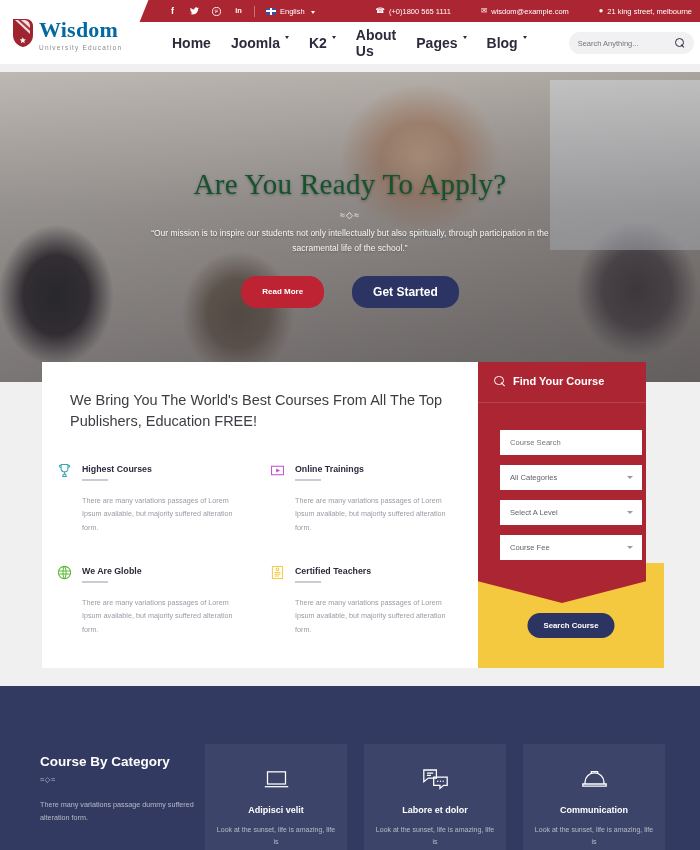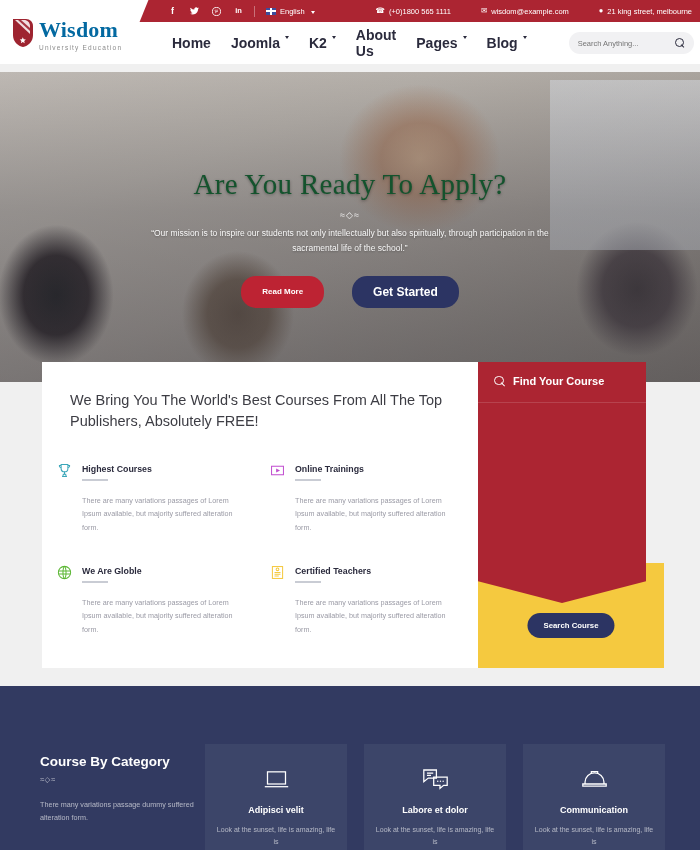--- a/index.html
+++ b/index.html
@@ -230,21 +230,21 @@
       <div class="orn">≈◇≈</div>
       <p class="hero-sub">“Our mission is to inspire our students not only intellectually but also spiritually, through participation in the sacramental life of the school.”</p>
       <div class="hero-btns">
         <button class="btn-red">Read More</button>
         <button class="btn-navy">Get Started</button>
       </div>
     </div>
   </section>
 
   <section class="white-card">
-    <h2 class="wc-head">We Bring You The World's Best Courses From All The Top Publishers, Absolutely FREE!</h2>
+    <h2 class="wc-head">We Bring You The World's Best Courses From All The Top Publishers, Education FREE!</h2>
     <div class="features">
 
       <div>
         <div class="feat-head">
           <span class="feat-ico">
             <svg width="17" height="17" viewBox="0 0 20 20">
                 <g fill="none" stroke="#3aa6b9" stroke-width="1.2">
                   <path d="M6 3h8v4.5a4 4 0 01-8 0Z"></path>
                   <path d="M6 4.2H4a2 2 0 002 2.4"></path>
                   <path d="M14 4.2h2a2 2 0 01-2 2.4"></path>
@@ -321,20 +321,37 @@
   </section>
 
   <aside class="fc">
     <div class="fc-yellow"></div>
     <div class="fc-red">
       <div class="fc-title">
         <span class="mag-w"></span>
         <span>Find Your Course</span>
       </div>
       <div class="fc-sep"></div>
+      <div class="fc-fields">
+        <div class="fc-field">
+          <input type="text" placeholder="Course Search" style="">
+        </div>
+        <div class="fc-field">
+          <span>All Categories</span>
+          <span class="dd"></span>
+        </div>
+        <div class="fc-field">
+          <span>Select A Level</span>
+          <span class="dd"></span>
+        </div>
+        <div class="fc-field">
+          <span>Course Fee</span>
+          <span class="dd"></span>
+        </div>
+      </div>
     </div>
     <button class="fc-search-btn">Search Course</button>
   </aside>
 
   <section class="cat">
     <div class="cat-left">
       <h2 class="cat-title">Course By Category</h2>
       <div class="cat-orn">≈◇≈</div>
       <p class="cat-p">There many variations passage dummy suffered alteration form.</p>
     </div>

